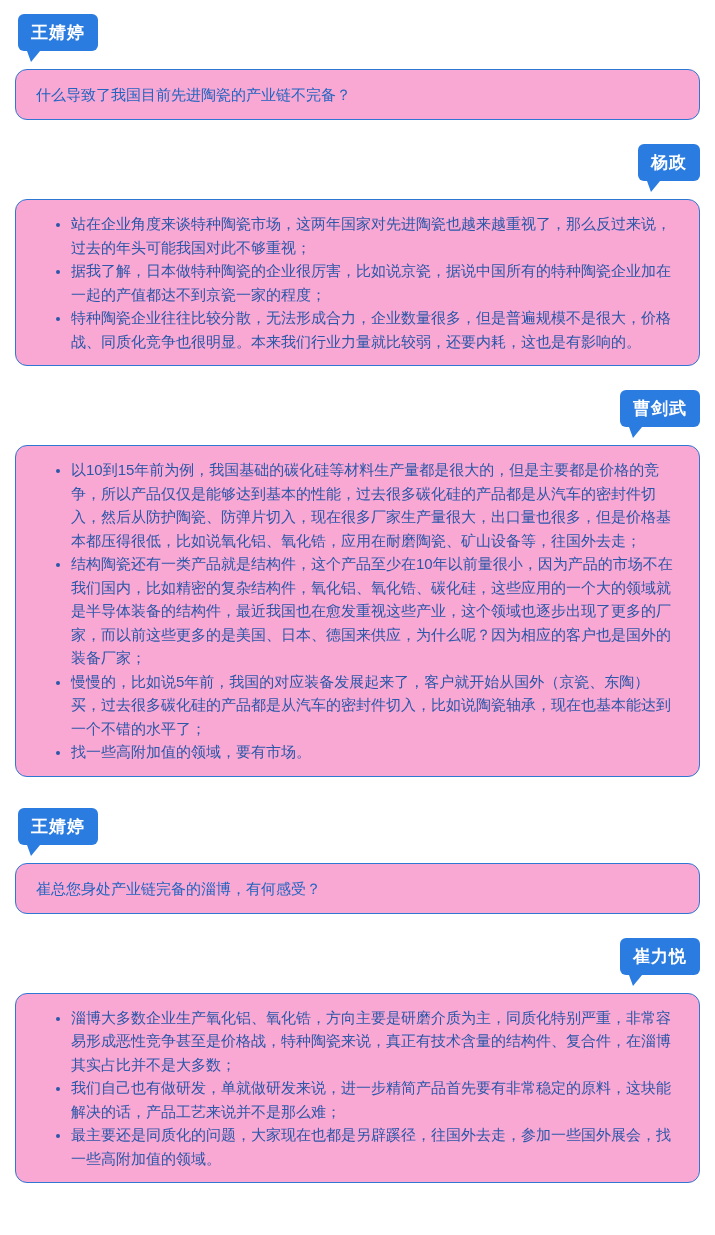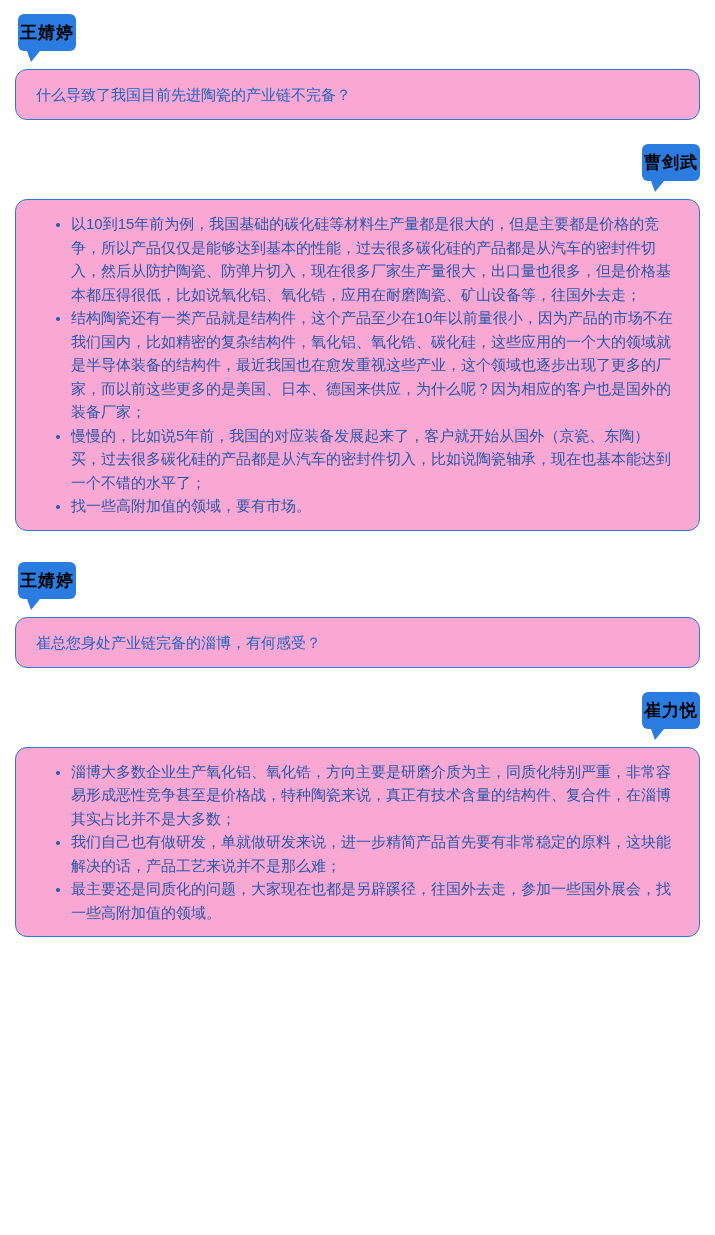--- a/index.html
+++ b/index.html
@@ -22,25 +22,25 @@
     display: flex;
     margin-bottom: 18px;
   }
   .badge-row.right { justify-content: flex-end; }
   .badge-row.left  { justify-content: flex-start; padding-left: 3px; }
 
   .badge {
     position: relative;
     display: inline-block;
     background: #2b7ce0;
-    color: #000000;
+    color: #ffffff;
     font-size: 17px;
     font-weight: bold;
     line-height: 21px;
-    padding: 8px 2px;
+    padding: 8px 13px;
     border-radius: 6px;
     letter-spacing: 1px;
   }
   .badge::after {
     content: "";
     position: absolute;
     top: 100%;
     left: 9px;
     width: 0;
     height: 0;
@@ -83,20 +83,30 @@
   <div class="msg">
     <div class="badge-row left">
       <span class="badge">王婧婷</span>
     </div>
     <div class="bubble question">
       <span>什么导致了我国目前先进陶瓷的产业链不完备？</span>
     </div>
   </div>
 
   <div class="msg">
+    <div class="badge-row right">
+      <span class="badge">杨政</span>
+    </div>
+    <div class="bubble answer">
+      <ul>
+        <li>站在企业角度来谈特种陶瓷市场，这两年国家对先进陶瓷也越来越重视了，那么反过来说，过去的年头可能我国对此不够重视；</li>
+        <li>据我了解，日本做特种陶瓷的企业很厉害，比如说京瓷，据说中国所有的特种陶瓷企业加在一起的产值都达不到京瓷一家的程度；</li>
+        <li>特种陶瓷企业往往比较分散，无法形成合力，企业数量很多，但是普遍规模不是很大，价格战、同质化竞争也很明显。本来我们行业力量就比较弱，还要内耗，这也是有影响的。</li>
+      </ul>
+    </div>
   </div>
 
   <div class="msg">
     <div class="badge-row right">
       <span class="badge">曹剑武</span>
     </div>
     <div class="bubble answer">
       <ul>
         <li>以10到15年前为例，我国基础的碳化硅等材料生产量都是很大的，但是主要都是价格的竞争，所以产品仅仅是能够达到基本的性能，过去很多碳化硅的产品都是从汽车的密封件切入，然后从防护陶瓷、防弹片切入，现在很多厂家生产量很大，出口量也很多，但是价格基本都压得很低，比如说氧化铝、氧化锆，应用在耐磨陶瓷、矿山设备等，往国外去走；</li>
         <li>结构陶瓷还有一类产品就是结构件，这个产品至少在10年以前量很小，因为产品的市场不在我们国内，比如精密的复杂结构件，氧化铝、氧化锆、碳化硅，这些应用的一个大的领域就是半导体装备的结构件，最近我国也在愈发重视这些产业，这个领域也逐步出现了更多的厂家，而以前这些更多的是美国、日本、德国来供应，为什么呢？因为相应的客户也是国外的装备厂家；</li>

